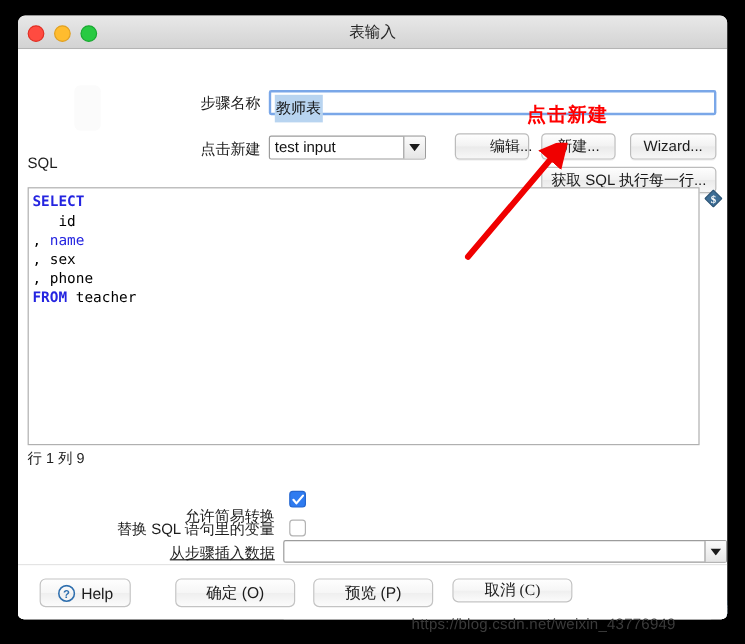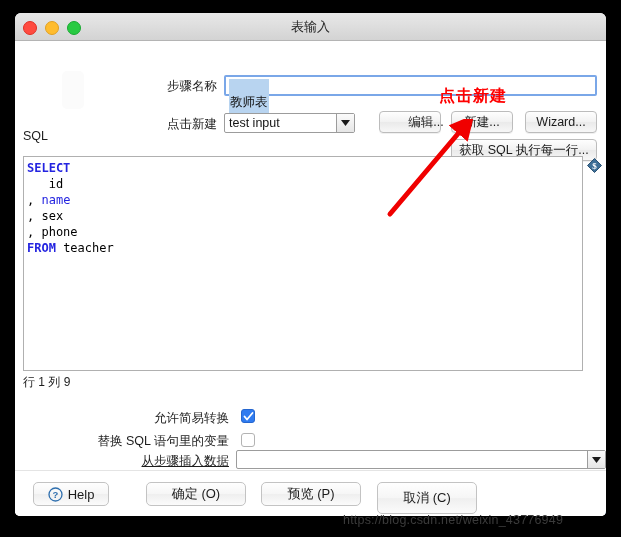--- a/index.html
+++ b/index.html
@@ -93,21 +93,21 @@
     border: 2px solid #7aa7e8;
     border-radius: 2px;
     box-sizing: border-box;
   }
   .step-val {
     position: absolute;
     left: 3px; top: 2px;
     font-size: 12.5px;
     color: #111;
     background: #b8d4f0;
-    padding: 16px 1px;
+    padding: 4px 1px;
     line-height: 15px;
   }
 
   
   .combo {
     position: absolute;
     background: #ffffff;
     border: 1px solid #9c9c9c;
     border-radius: 2px;
     box-sizing: border-box;
@@ -248,21 +248,21 @@
     display: flex;
     align-items: center;
     justify-content: center;
     box-sizing: border-box;
     white-space: nowrap;
     cursor: default;
   }
   #btn-help   { left: 18px;  top: 11px; width: 76px;  height: 24px; gap: 5px; }
   #btn-ok     { left: 131px; top: 11px; width: 100px; height: 24px; }
   #btn-prev   { left: 246px; top: 11px; width: 100px; height: 24px; }
-  #btn-cancel { left: 362px; top: 11px; width: 100px; height: 32px; }
+  #btn-cancel { left: 362px; top: 11px; width: 100px; height: 20px; font-family: Liberation Serif, serif; }
   .help-icon { display: flex; }
 
   
   .annot-text {
     position: absolute;
     left: 424px; top: 45px;
     font-size: 16px;
     font-weight: bold;
     color: #ff0000;
     white-space: nowrap;
@@ -335,21 +335,21 @@
 
     <span class="diamond" id="sql-var-icon">
       <svg width="15" height="15" viewBox="0 0 15 15">
         <polygon points="7.5,0.5 14.5,7.5 7.5,14.5 0.5,7.5" fill="#3d6e96" stroke="#2c5374" stroke-width="1"></polygon>
         <text x="7.5" y="11" font-size="9" font-family="Liberation Serif, serif" font-weight="bold" fill="#ffffff" text-anchor="middle">$</text>
       </svg>
     </span>
 
     <div class="status-text">行 1 列 9</div>
 
-    <div class="flabel" style="left:108px; top:369px; width:106px;">允许简易转换</div>
+    <div class="flabel" style="left:108px; top:381px; width:106px;">允许简易转换</div>
     <span class="checkbox on" style="left:226px; top:368px;">
       <svg width="11" height="11" viewBox="0 0 11 11">
         <polyline points="1.5,5.5 4,8.5 9.5,2" fill="none" stroke="#ffffff" stroke-width="1.8" stroke-linecap="round" stroke-linejoin="round"></polyline>
       </svg>
     </span>
 
     <div class="flabel" style="left:72px; top:392px; width:142px;">替换 SQL 语句里的变量</div>
     <span class="checkbox off" style="left:226px; top:392px;"></span>
 
     <div class="flabel" style="left:108px; top:412px; width:106px;text-decoration:underline;">从步骤插入数据</div>

